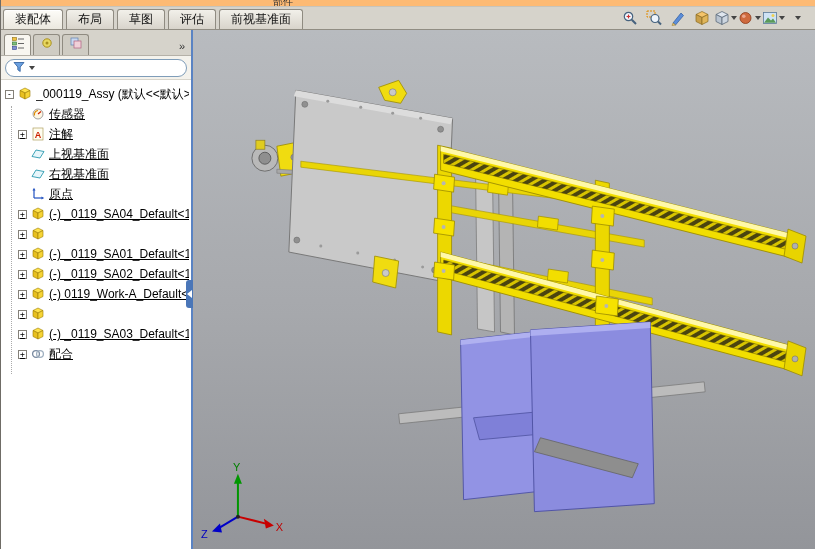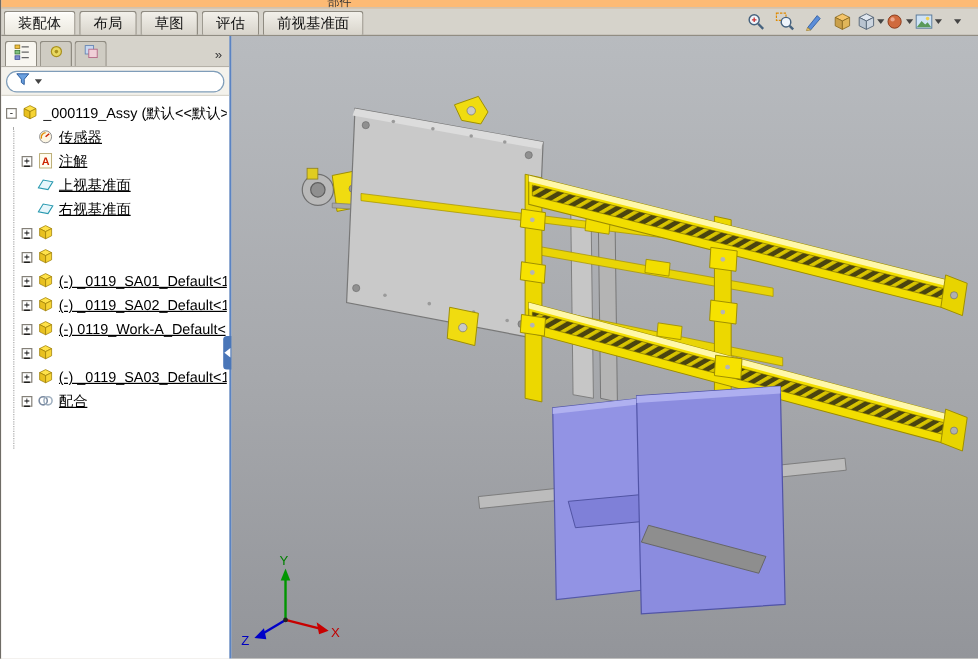--- a/index.html
+++ b/index.html
@@ -231,30 +231,43 @@
         <div class="row child">
           <span class="expander"></span>
           <span class="ticon">
               <svg width="14" height="14" viewBox="0 0 14 14">
                 <polygon points="1,9.5 5,3 13,4.5 9,11" fill="rgba(160,220,240,0.25)" stroke="#2a9ab0" stroke-width="0.9"></polygon>
               </svg>
             </span>
           <span class="tlabel">右视基准面</span>
         </div>
 
-
-        <div class="row child">
-          <span class="expander">+</span>
-          <span class="ticon">
-              <svg width="14" height="14" viewBox="0 0 14 14">
-                <polygon points="7,1 12,3.5 7,6 2,3.5" fill="#ffe24a" stroke="#9a7a00" stroke-width="0.6"></polygon>
-                <polygon points="2,3.5 7,6 7,12 2,9.5" fill="#e8c020" stroke="#9a7a00" stroke-width="0.6"></polygon>
-                <polygon points="12,3.5 7,6 7,12 12,9.5" fill="#f6d435" stroke="#9a7a00" stroke-width="0.6"></polygon>
-              </svg>
-            </span>
+        <div class="row child">
+          <span class="expander"></span>
+          <span class="ticon">
+              <svg width="14" height="14" viewBox="0 0 14 14">
+                <line x1="3" y1="11" x2="3" y2="3" stroke="#2050c0" stroke-width="1.2"></line>
+                <line x1="3" y1="11" x2="11" y2="11" stroke="#2050c0" stroke-width="1.2"></line>
+                <polygon points="1.5,3.5 4.5,3.5 3,0.8" fill="#2050c0"></polygon>
+                <polygon points="10.5,9.5 10.5,12.5 13.2,11" fill="#2050c0"></polygon>
+              </svg>
+            </span>
+          <span class="tlabel">原点</span>
+        </div>
+
+        <div class="row child">
+          <span class="expander">+</span>
+          <span class="ticon">
+              <svg width="14" height="14" viewBox="0 0 14 14">
+                <polygon points="7,1 12,3.5 7,6 2,3.5" fill="#ffe24a" stroke="#9a7a00" stroke-width="0.6"></polygon>
+                <polygon points="2,3.5 7,6 7,12 2,9.5" fill="#e8c020" stroke="#9a7a00" stroke-width="0.6"></polygon>
+                <polygon points="12,3.5 7,6 7,12 12,9.5" fill="#f6d435" stroke="#9a7a00" stroke-width="0.6"></polygon>
+              </svg>
+            </span>
+          <span class="tlabel">(-) _0119_SA04_Default&lt;1</span>
         </div>
 
         <div class="row child">
           <span class="expander">+</span>
           <span class="ticon">
               <svg width="14" height="14" viewBox="0 0 14 14">
                 <polygon points="7,1 12,3.5 7,6 2,3.5" fill="#ffe24a" stroke="#9a7a00" stroke-width="0.6"></polygon>
                 <polygon points="2,3.5 7,6 7,12 2,9.5" fill="#e8c020" stroke="#9a7a00" stroke-width="0.6"></polygon>
                 <polygon points="12,3.5 7,6 7,12 12,9.5" fill="#f6d435" stroke="#9a7a00" stroke-width="0.6"></polygon>
               </svg>

